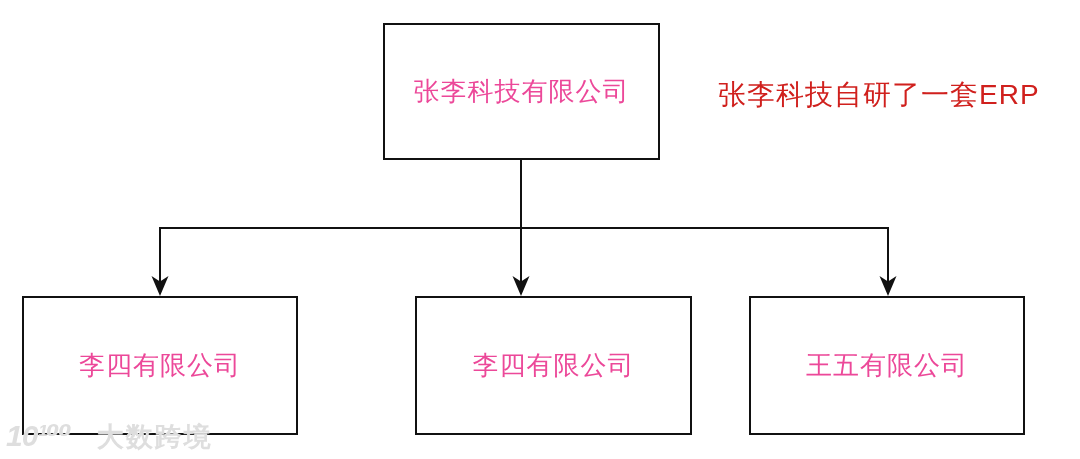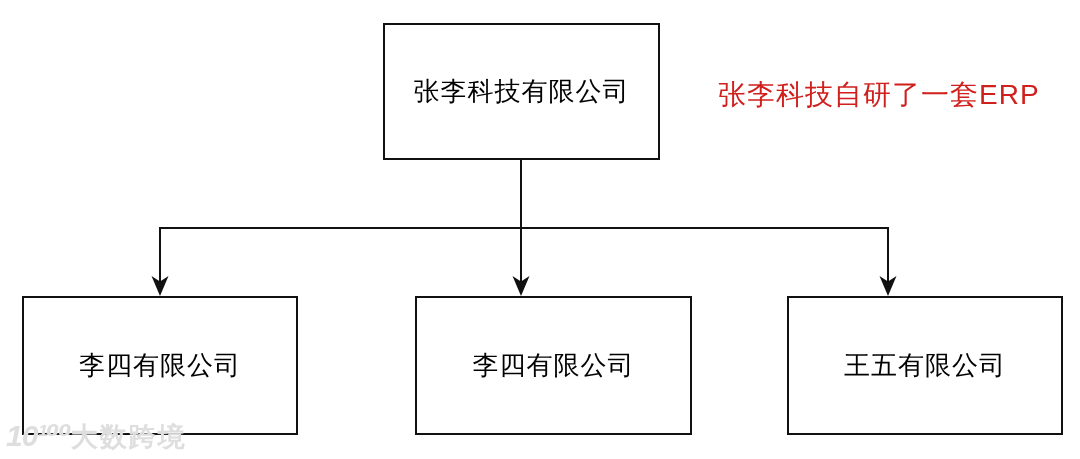--- a/index.html
+++ b/index.html
@@ -19,27 +19,27 @@
     overflow: hidden;
   }
   .org-box {
     position: absolute;
     border: 2px solid var(--line-color);
     background: #ffffff;
     display: flex;
     align-items: center;
     justify-content: center;
     font-size: 26px;
-    color: #000000;
+    color: #ec4899;
     letter-spacing: 1px;
   }
   .org-box.root  { left: 383px; top: 23px;  width: 277px; height: 137px; }
   .org-box.child1{ left: 22px;  top: 296px; width: 276px; height: 139px; }
   .org-box.child2{ left: 383px; top: 296px; width: 277px; height: 139px; margin-left: 32px; }
-  .org-box.child3{ left: 749px; top: 296px; width: 276px; height: 139px; margin-left: 38px; }
+  .org-box.child3{ left: 749px; top: 296px; width: 276px; height: 139px; }
   .connectors {
     position: absolute;
     left: 0; top: 0;
     width: 1080px; height: 459px;
     pointer-events: none;
   }
   .annotation {
     position: absolute;
     left: 718px;
     top: 76px;
@@ -63,20 +63,21 @@
   .watermark .logo {
     font-size: 30px;
     font-weight: 700;
     font-style: italic;
     letter-spacing: -1px;
   }
   .watermark .brand {
     font-size: 27px;
     font-weight: 700;
     letter-spacing: 2px;
+    margin-left: 26px;
   }
 </style>
 </head>
 <body>
 
 <div class="canvas">
 
   <svg class="connectors" viewBox="0 0 1080 459" xmlns="http://www.w3.org/2000/svg">
 
     <line x1="521" y1="160" x2="521" y2="228" stroke="#111111" stroke-width="2"></line>

